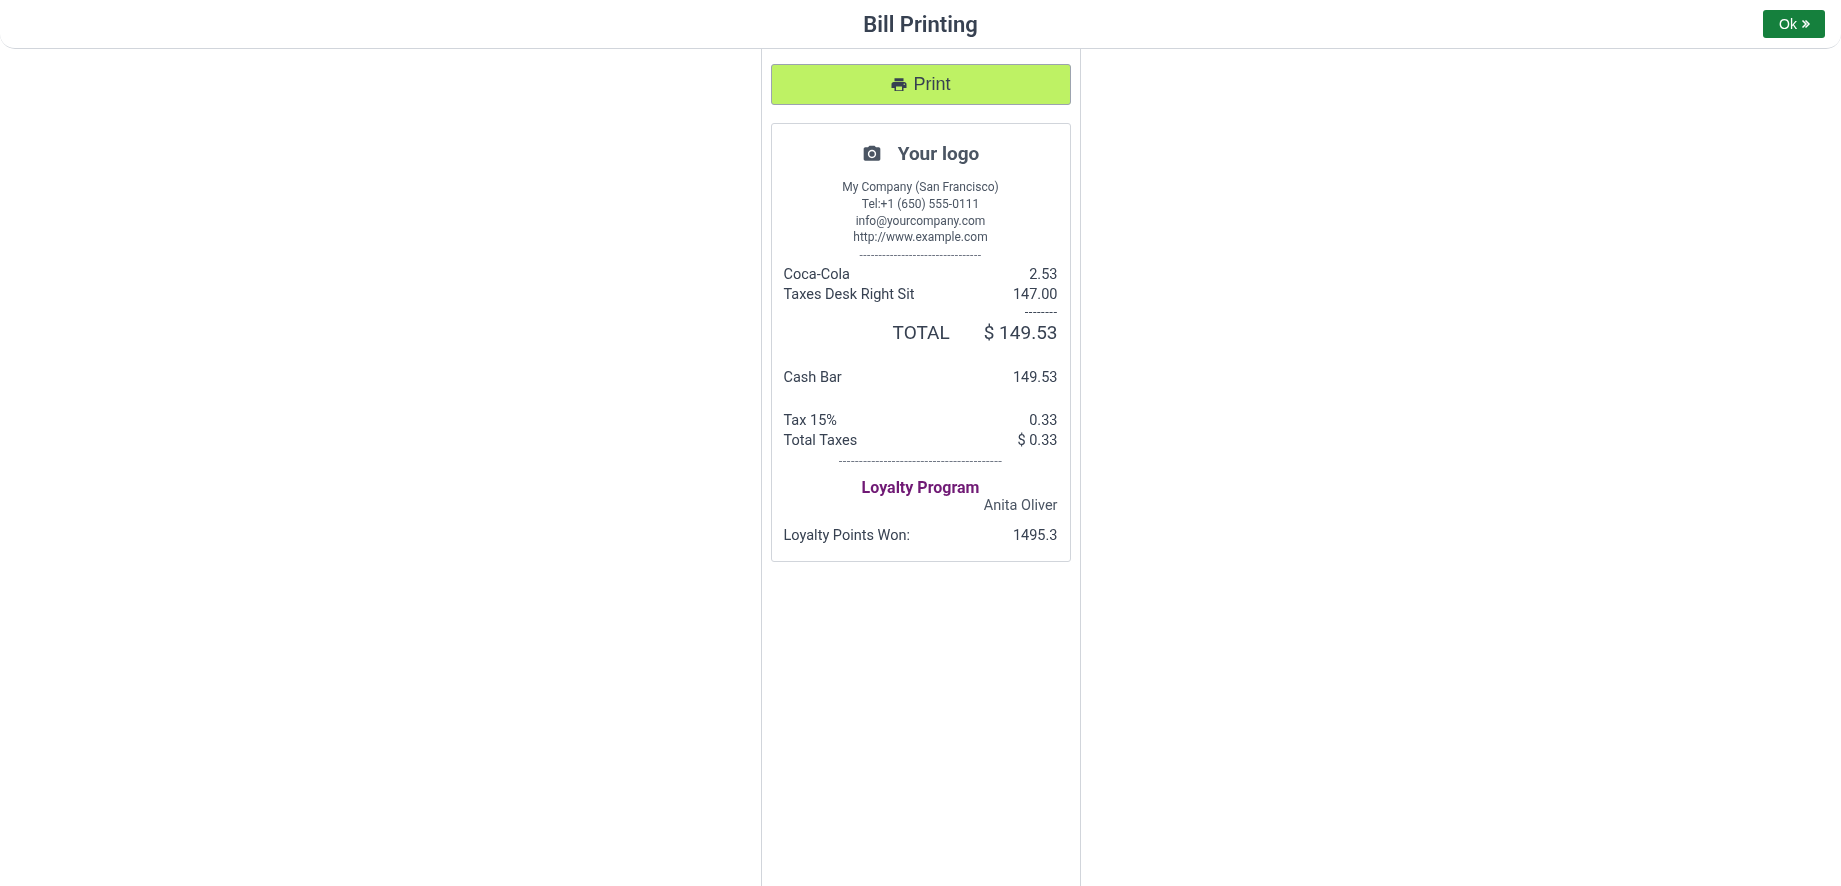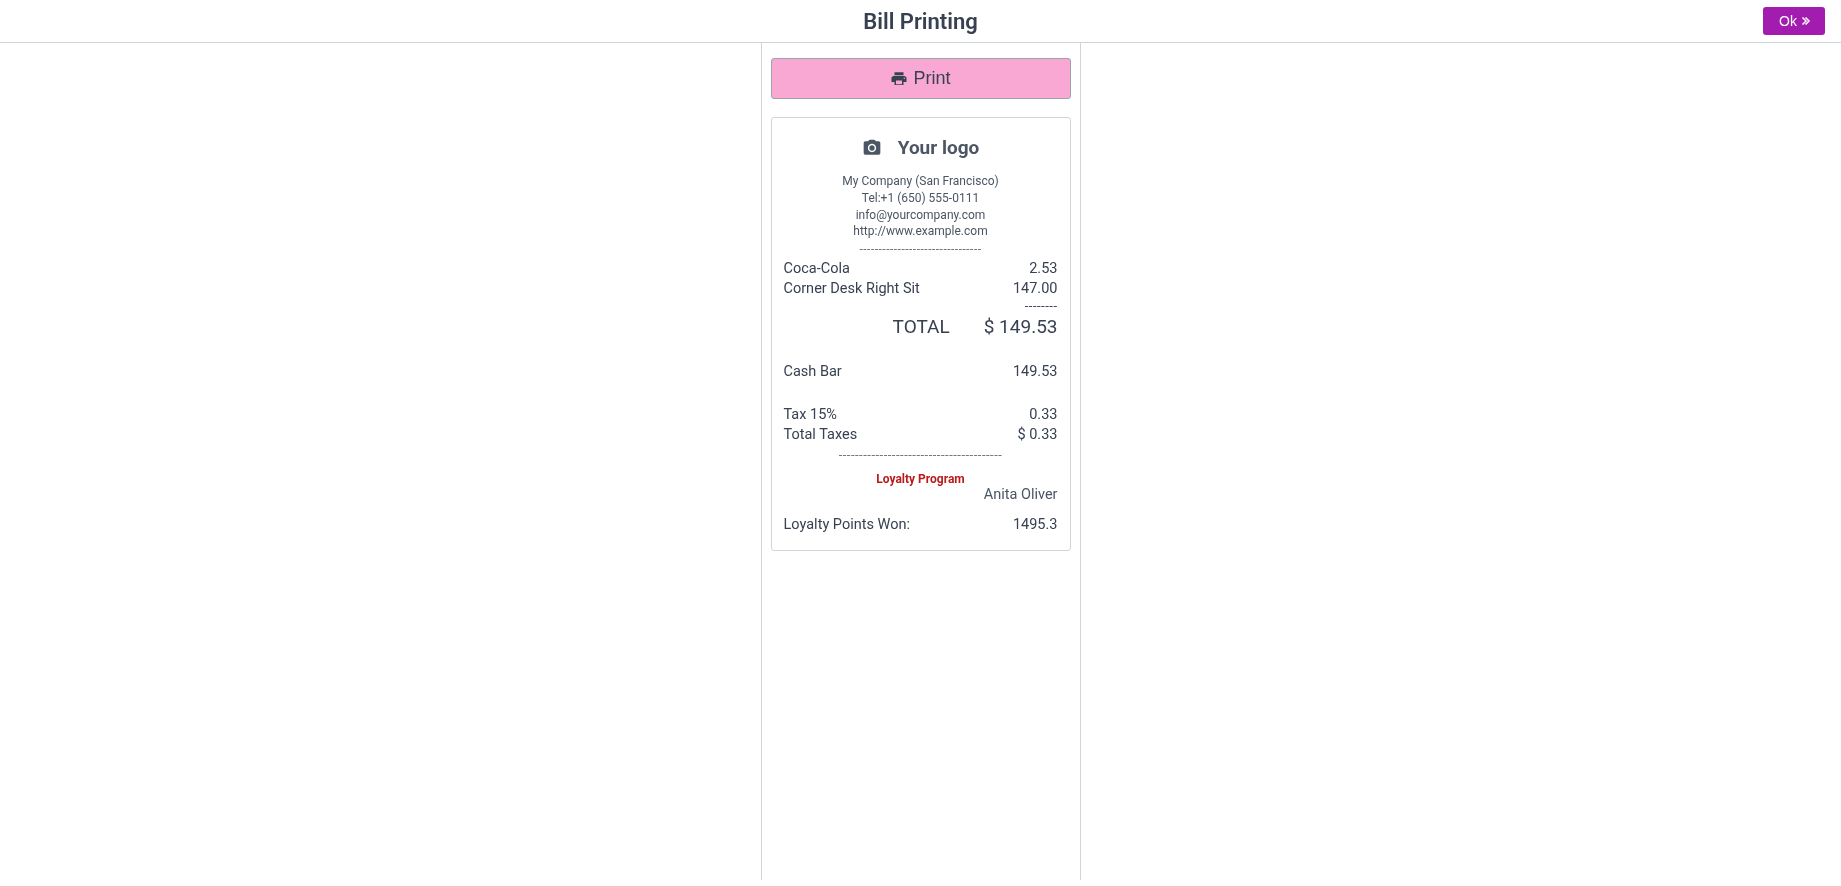--- a/index.html
+++ b/index.html
@@ -8,36 +8,37 @@
     body {
       margin: 0;
       font-family: -apple-system, BlinkMacSystemFont, "Segoe UI", Roboto, "Helvetica Neue", Arial, sans-serif;
       color: #374151;
       background: #fff;
     }
     .header {
       display: flex;
       align-items: center;
       justify-content: center;
-      height: 43px;
+      height: 49px;
       border-bottom: 1px solid #d1d5db;
       position: relative;
       padding: 0 16px;
+      border-radius: 15px;
     }
     .header-title {
       font-size: 22px;
       font-weight: 600;
       color: #374151;
     }
     .ok-button {
       position: absolute;
       right: 16px;
       top: 50%;
       transform: translateY(-50%);
-      background: #a21caf;
+      background: #15803d;
       color: #fff;
       border: none;
       padding: 6px 14px 6px 16px;
       font-size: 14px;
       border-radius: 3px;
       cursor: pointer;
       display: flex;
       align-items: center;
       gap: 2px;
     }
@@ -49,21 +50,21 @@
       width: 320px;
       margin: 0 auto;
       border-left: 1px solid #d1d5db;
       border-right: 1px solid #d1d5db;
       min-height: calc(100vh - 49px);
       padding: 15px 9px;
     }
     .print-button {
       width: 100%;
       height: 41px;
-      background: #f9a8d4;
+      background: #bef264;
       border: 1px solid #9ca3af;
       border-radius: 3px;
       font-size: 18px;
       color: #374151;
       cursor: pointer;
       display: flex;
       align-items: center;
       justify-content: center;
       gap: 5px;
     }
@@ -149,23 +150,23 @@
     }
     .dash-sep-long {
       text-align: center;
       color: #6b7280;
       font-size: 13px;
       letter-spacing: 0.5px;
       margin: 2px 0 8px 0;
     }
     .loyalty-title {
       text-align: center;
-      font-size: 12px;
+      font-size: 16px;
       font-weight: 700;
-      color: #b91c1c;
+      color: #701a75;
       margin-top: 10px;
     }
     .loyalty-customer {
       text-align: right;
       font-size: 14.5px;
       color: #4b5563;
       margin-bottom: 12px;
     }
     .order-footer {
       text-align: center;
@@ -214,21 +215,21 @@
     </div>
 
     <div class="dash-sep-short">--------------------------------</div>
 
 
     <div class="line-item">
       <span>Coca-Cola</span>
       <span>2.53</span>
     </div>
     <div class="line-item">
-      <span>Corner Desk Right Sit</span>
+      <span>Taxes Desk Right Sit</span>
       <span>147.00</span>
     </div>
 
     <div class="dash-right">--------</div>
 
     <div class="total-row">
       <span class="total-label">TOTAL</span>
       <span class="total-amount">$ 149.53</span>
     </div>
 

